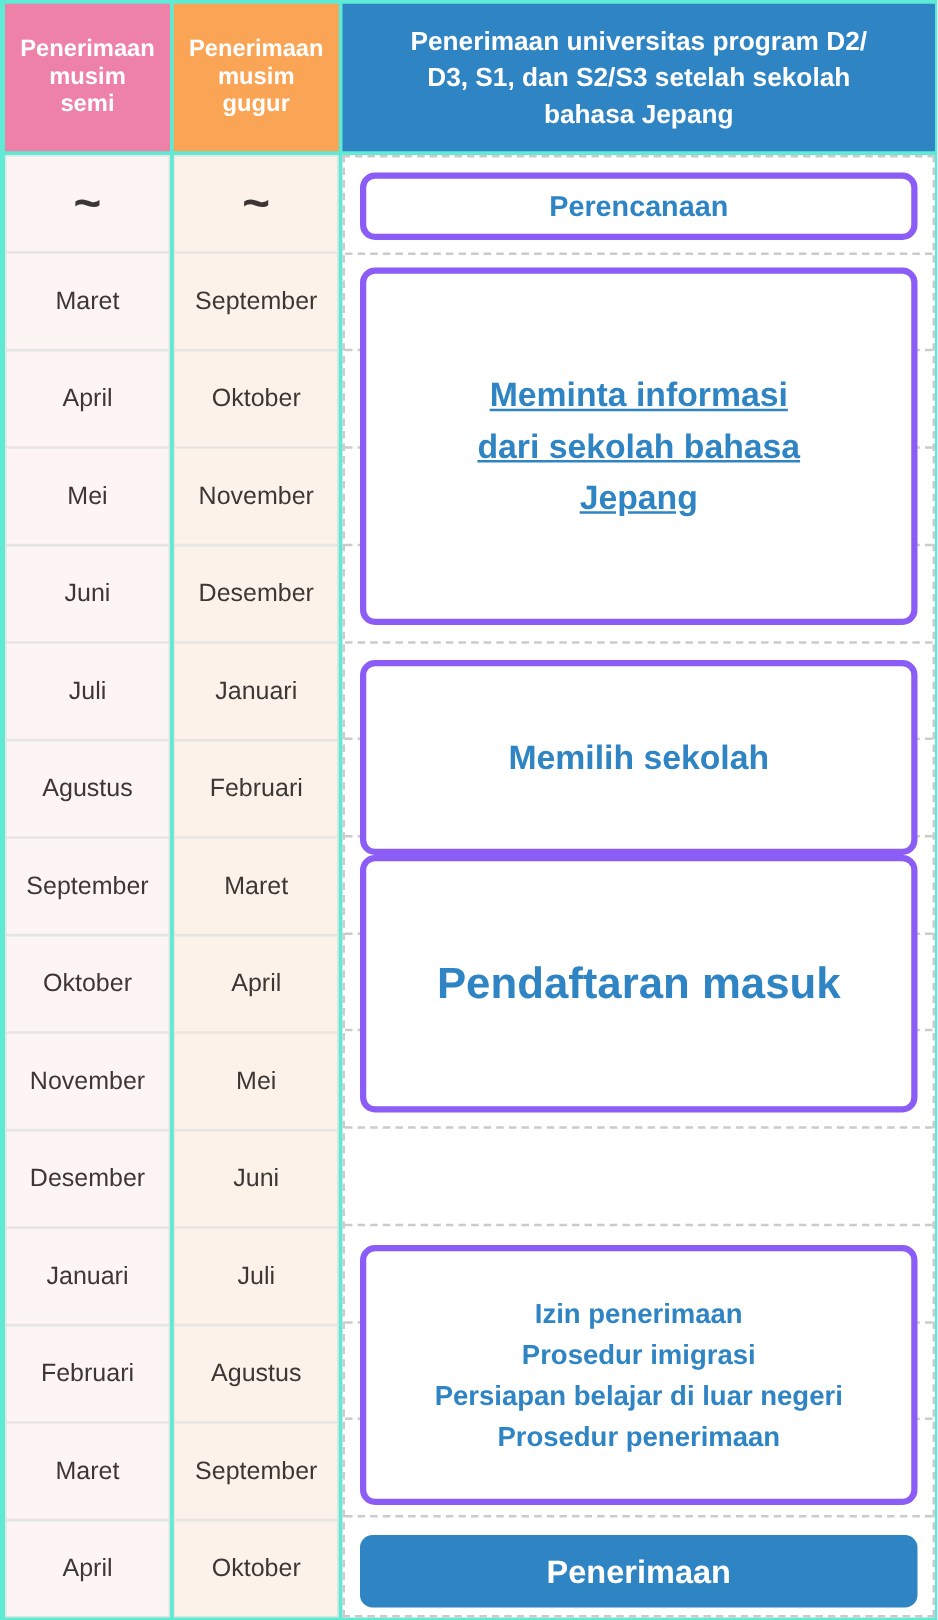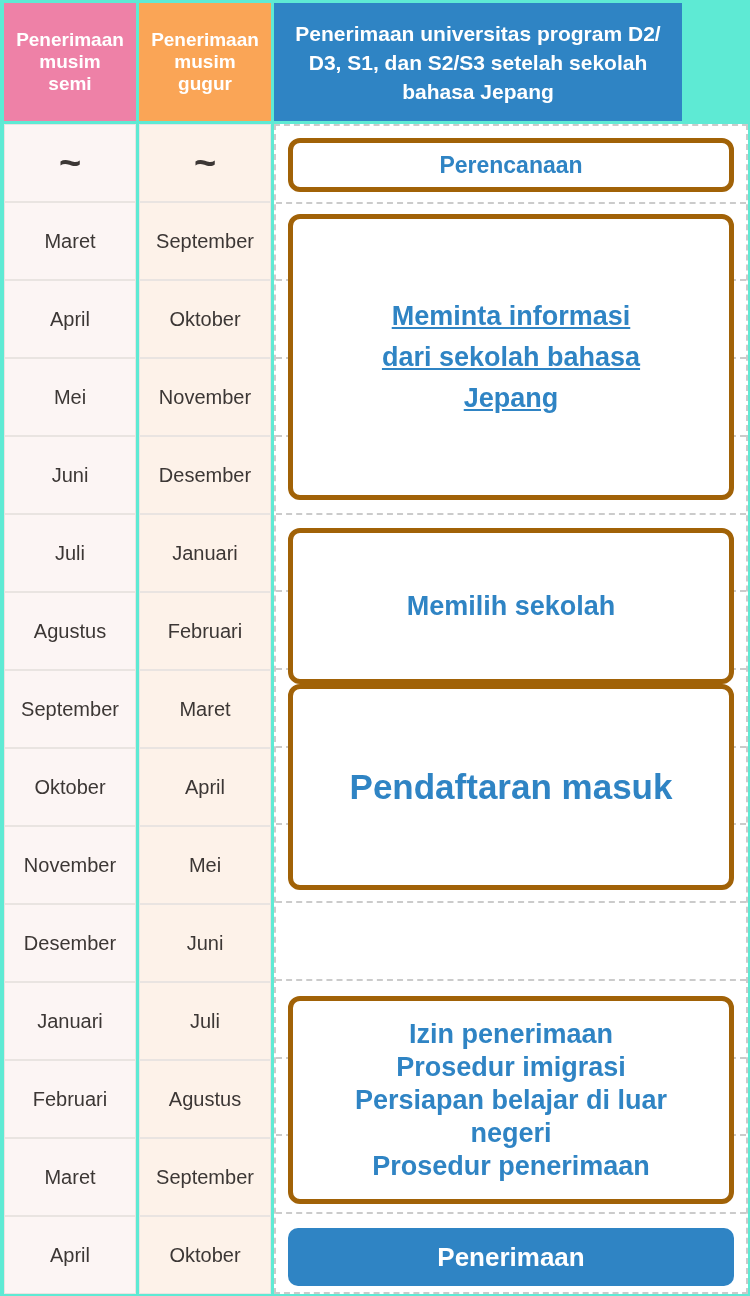--- a/index.html
+++ b/index.html
@@ -21,21 +21,21 @@
     height: 118px;
     display: flex;
     align-items: center;
     justify-content: center;
     text-align: center;
     color: #ffffff;
     font-weight: bold;
   }
   .hdr-pink   { left: 4px;   width: 132px; background: #ee81a7; font-size: 19px; line-height: 22px; }
   .hdr-orange { left: 139px; width: 132px; background: #faa556; font-size: 19px; line-height: 22px; }
-  .hdr-blue   { left: 274px; width: 408px; background: #2f84c4; font-size: 21px; line-height: 29px; padding: 12px 20px; }
+  .hdr-blue   { left: 274px; width: 474px; background: #2f84c4; font-size: 21px; line-height: 29px; padding: 12px 20px; }
 
   
   .mcol {
     position: absolute;
     top: 124px;
     width: 132px;
     height: 1170px;
     display: flex;
     flex-direction: column;
     border: 1px solid #e9e4e1;
@@ -71,34 +71,34 @@
     height: calc(100% / 15);
     border-bottom: 2px dashed #cbcbcb;
   }
   .prow:last-child { border-bottom: none; }
 
   .tbox {
     position: absolute;
     left: 12px;
     width: 446px;
     background: #ffffff;
-    border: 5px solid #a16207;
+    border: 5px solid #8b5cf6;
     border-radius: 12px;
     display: flex;
     align-items: center;
     justify-content: center;
     text-align: center;
     color: #2f84c4;
     font-weight: bold;
   }
   .box-plan    { top: 12px;   height: 54px;  font-size: 23px; }
   .box-info    { top: 88px;   height: 286px; font-size: 27px; line-height: 41px; text-decoration: underline; }
   .box-choose  { top: 402px;  height: 156px; font-size: 27px; }
   .box-apply   { top: 558px;  height: 206px; font-size: 35px; }
-  .box-proc    { top: 870px;  height: 208px; font-size: 27px; line-height: 33px; padding: 0 25px; }
+  .box-proc    { top: 870px;  height: 208px; font-size: 22px; line-height: 33px; padding: 0 25px; }
   .box-accept  {
     top: 1102px; height: 58px; font-size: 26px;
     background: #2f84c4; color: #ffffff; border: none; border-radius: 10px;
   }
 </style>
 </head>
 <body>
 
 <div class="page">
 

